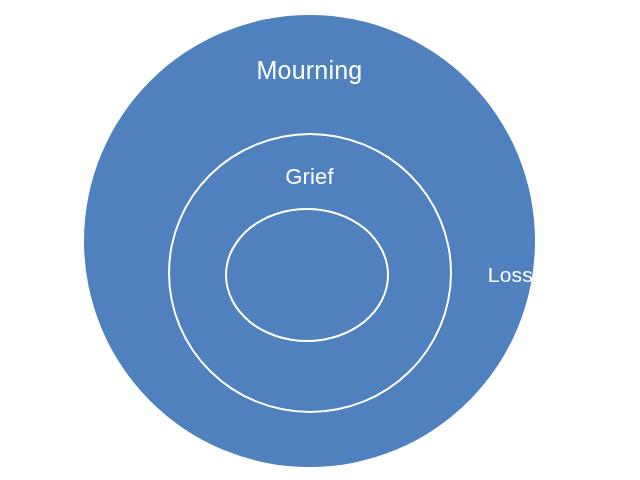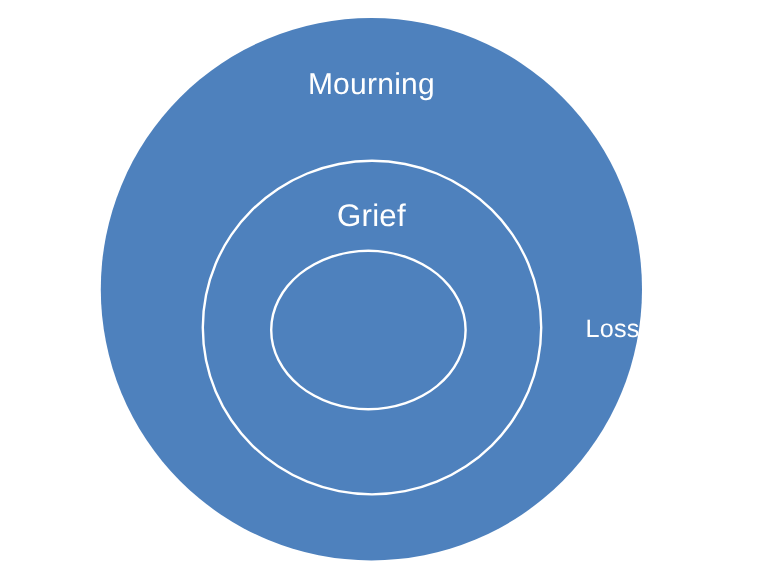--- a/index.html
+++ b/index.html
@@ -64,21 +64,21 @@
   }
   #label-mourning {
     left: 84px;
     top: 56px;
     font-size: 25px;
     letter-spacing: 0.2px;
   }
   #label-grief {
     left: 84px;
     top: 164px;
-    font-size: 26px;
+    font-size: 22px;
     letter-spacing: 0.2px;
   }
   #label-loss {
     left: 82px;
     top: 263px;
     font-size: 21px;
     letter-spacing: 0.2px;
   }
 </style>
 </head>

